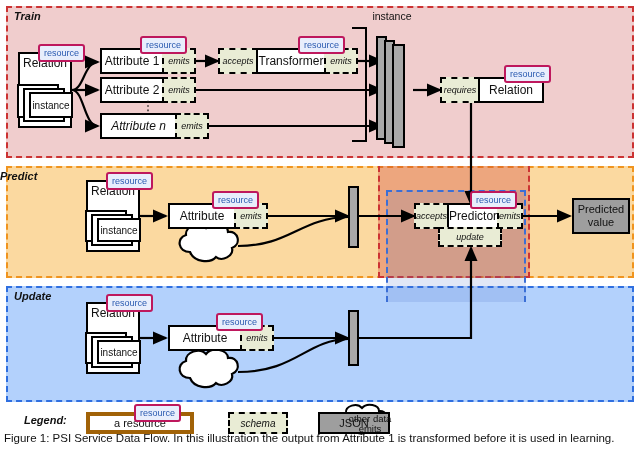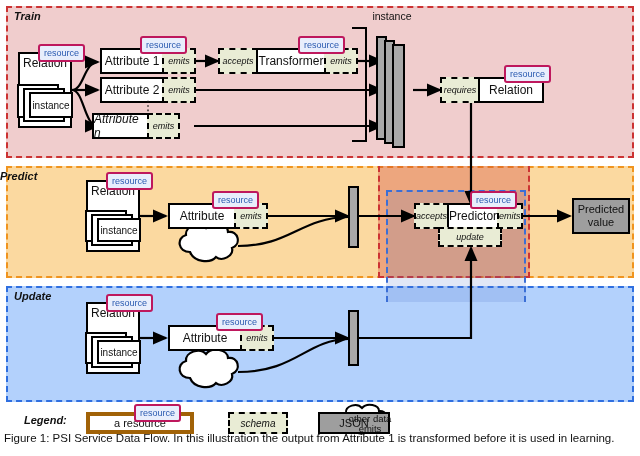--- a/index.html
+++ b/index.html
@@ -147,21 +147,21 @@
   </div>
   <div class="restab" style="left:140px;top:36px;">resource</div>
 
   <div class="svc" style="left:100px;top:77px;width:96px;height:26px;">
     <div class="seg-core" style="flex:1 1 auto;">Attribute 2</div>
     <div class="seg-schema" style="width:34px;margin-left:-2px;">emits</div>
   </div>
 
   <div class="dots" style="left:100px;top:103px;width:96px;height:18px;">⋮</div>
 
-  <div class="svc" style="left:92px;top:113px;width:88px;height:26px;">
+  <div class="svc" style="left:100px;top:113px;width:109px;height:26px;">
     <div class="seg-core" style="flex:1 1 auto;font-style:italic;">Attribute n</div>
     <div class="seg-schema" style="width:34px;margin-left:-2px;">emits</div>
   </div>
 
   <div class="svc" style="left:218px;top:48px;width:140px;height:26px;">
     <div class="seg-schema" style="width:40px;">accepts</div>
     <div class="seg-core" style="flex:1 1 auto;margin-left:-2px;">Transformer</div>
     <div class="seg-schema" style="width:34px;margin-left:-2px;">emits</div>
   </div>
   <div class="restab" style="left:298px;top:36px;">resource</div>

